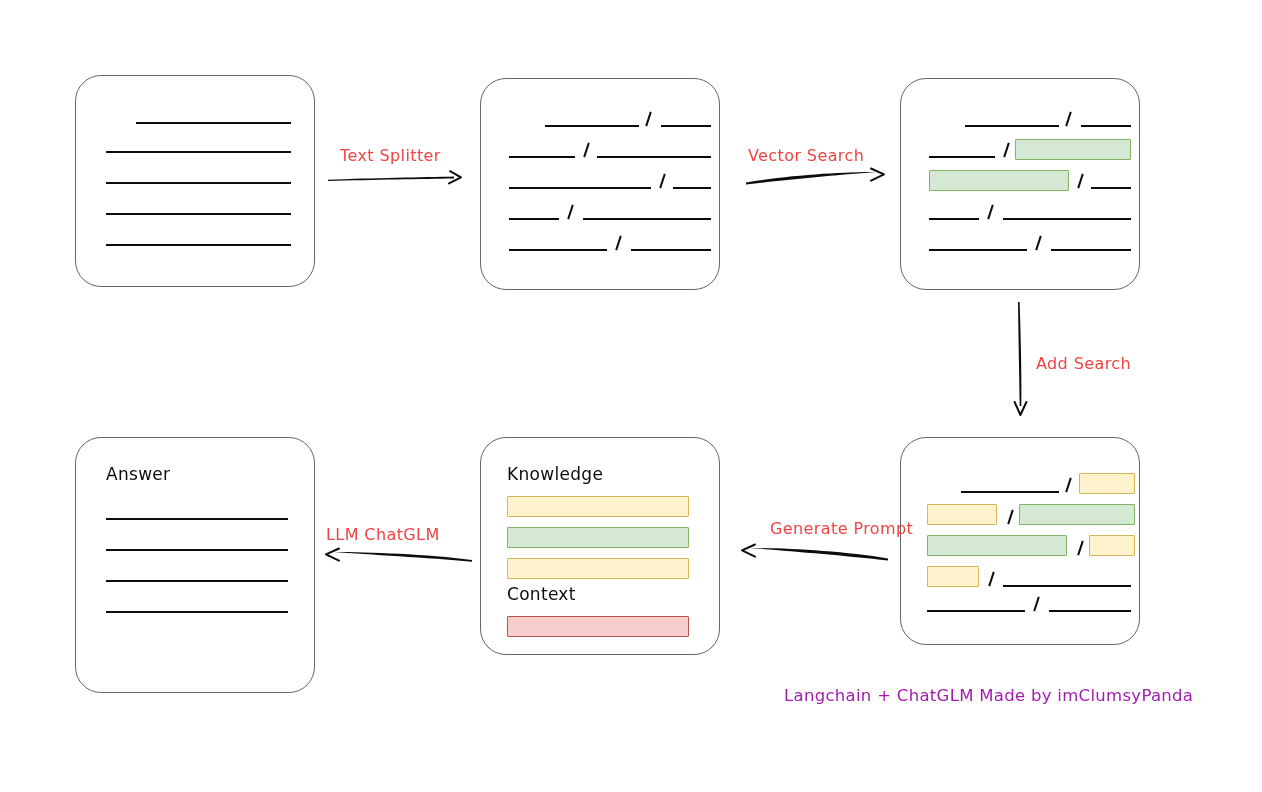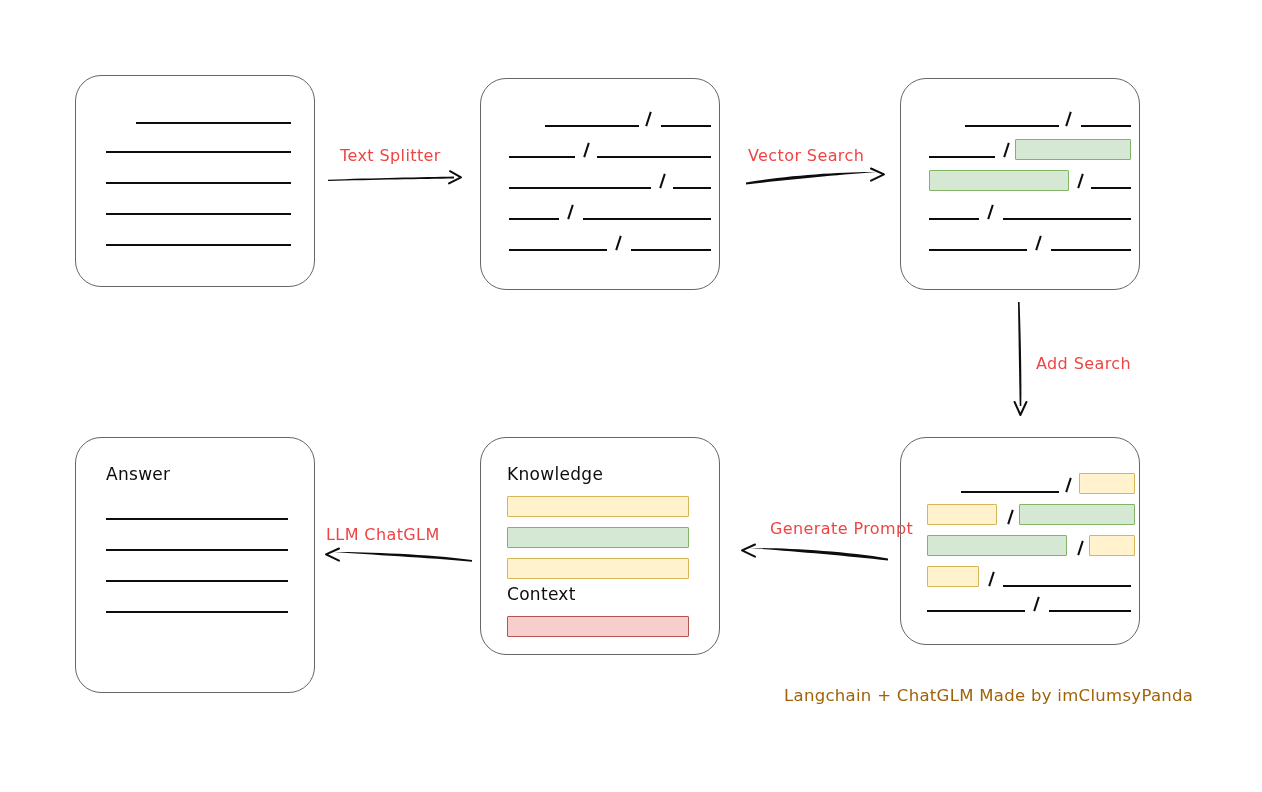--- a/index.html
+++ b/index.html
@@ -70,21 +70,21 @@
     font-family: "DejaVu Sans", sans-serif;
     font-size: 17px;
     color: #0d0d0d;
     white-space: nowrap;
     letter-spacing: 0.3px;
   }
   .footer-note {
     position: absolute;
     font-family: "DejaVu Sans", sans-serif;
     font-size: 16.5px;
-    color: #a16207;
+    color: #a21caf;
     white-space: nowrap;
     letter-spacing: 0.3px;
     text-align: right;
   }
 
   
   .arrow-svg {
     position: absolute;
     overflow: visible;
   }

